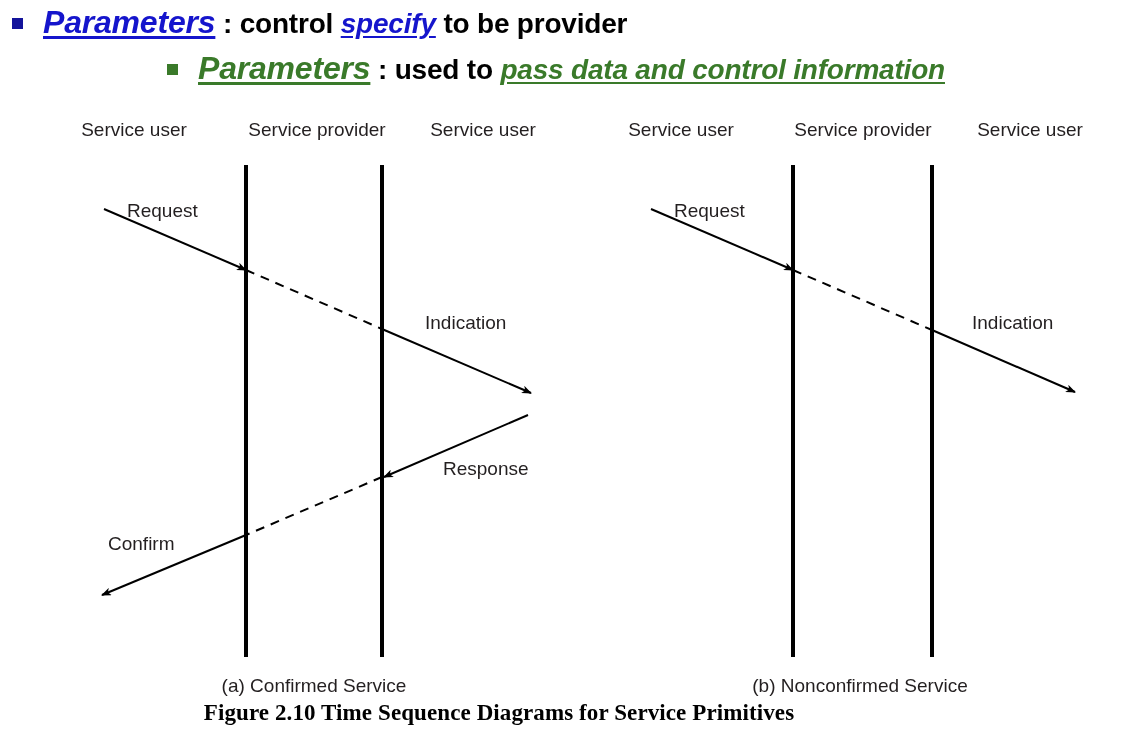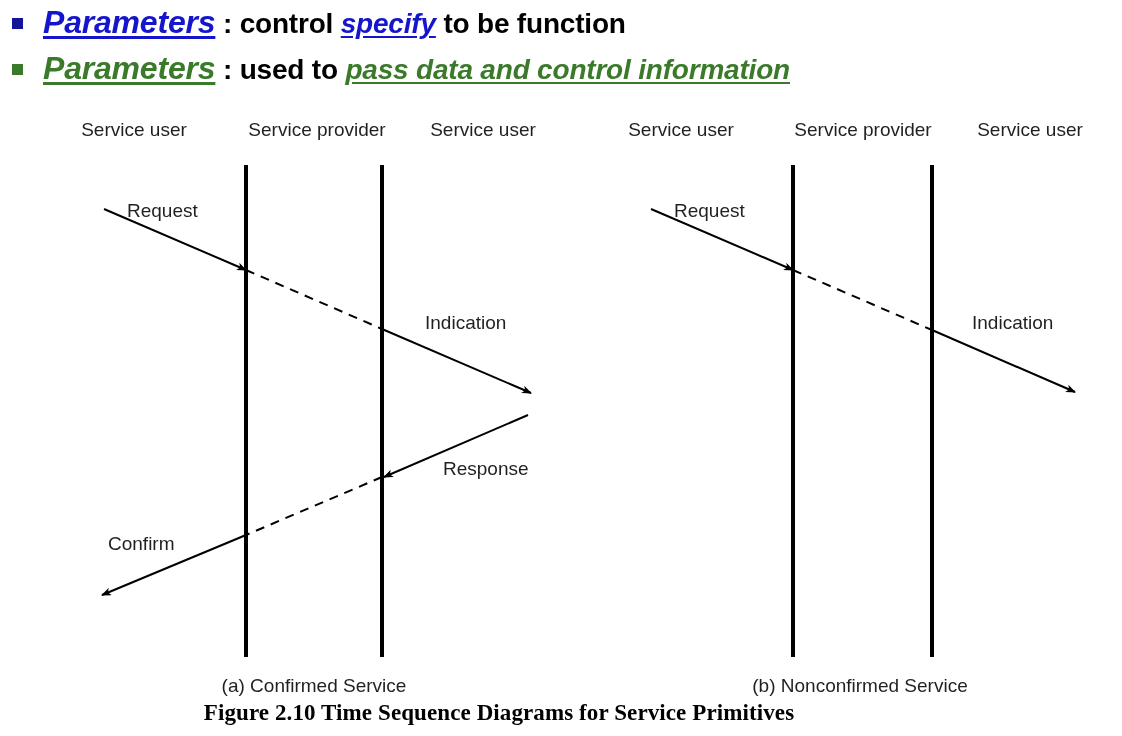--- a/index.html
+++ b/index.html
@@ -26,21 +26,21 @@
   }
   .bullet-row {
     position: absolute;
     left: 0;
     width: 1100px;
     display: flex;
     align-items: baseline;
     white-space: nowrap;
   }
   .bullet-row.row-0 { top: 4px; }
-  .bullet-row.row-1 { top: 50px; }
+  .bullet-row.row-1 { top: 50px; justify-content: center; }
 
   .bullet-marker {
     display: inline-block;
     width: 11px;
     height: 11px;
     margin-left: 12px;
     margin-right: 20px;
     flex: 0 0 auto;
     position: relative;
     top: -4px;
@@ -123,21 +123,21 @@
     letter-spacing: 0.1px;
   }
 </style>
 </head>
 <body>
 
 <div id="bullet-list">
 
   <div class="bullet-row row-0">
     <span class="bullet-marker blue"></span>
-    <span class="bullet-text"><span class="kw blue kw-lg">Parameters</span><span class="plain"> : </span><span class="plain">control </span><span class="kw blue">specify</span><span class="plain"> to be function</span></span>
+    <span class="bullet-text"><span class="kw blue kw-lg">Parameters</span><span class="plain"> : </span><span class="plain">control </span><span class="kw blue">specify</span><span class="plain"> to be provider</span></span>
   </div>
 
   <div class="bullet-row row-1">
     <span class="bullet-marker green"></span>
     <span class="bullet-text"><span class="kw green kw-lg">Parameters</span><span class="plain"> : </span><span class="plain">used to </span><span class="kw green">pass data and control information</span><span class="plain"></span></span>
   </div>
 
 </div>
 
 <div id="diagram-area">

